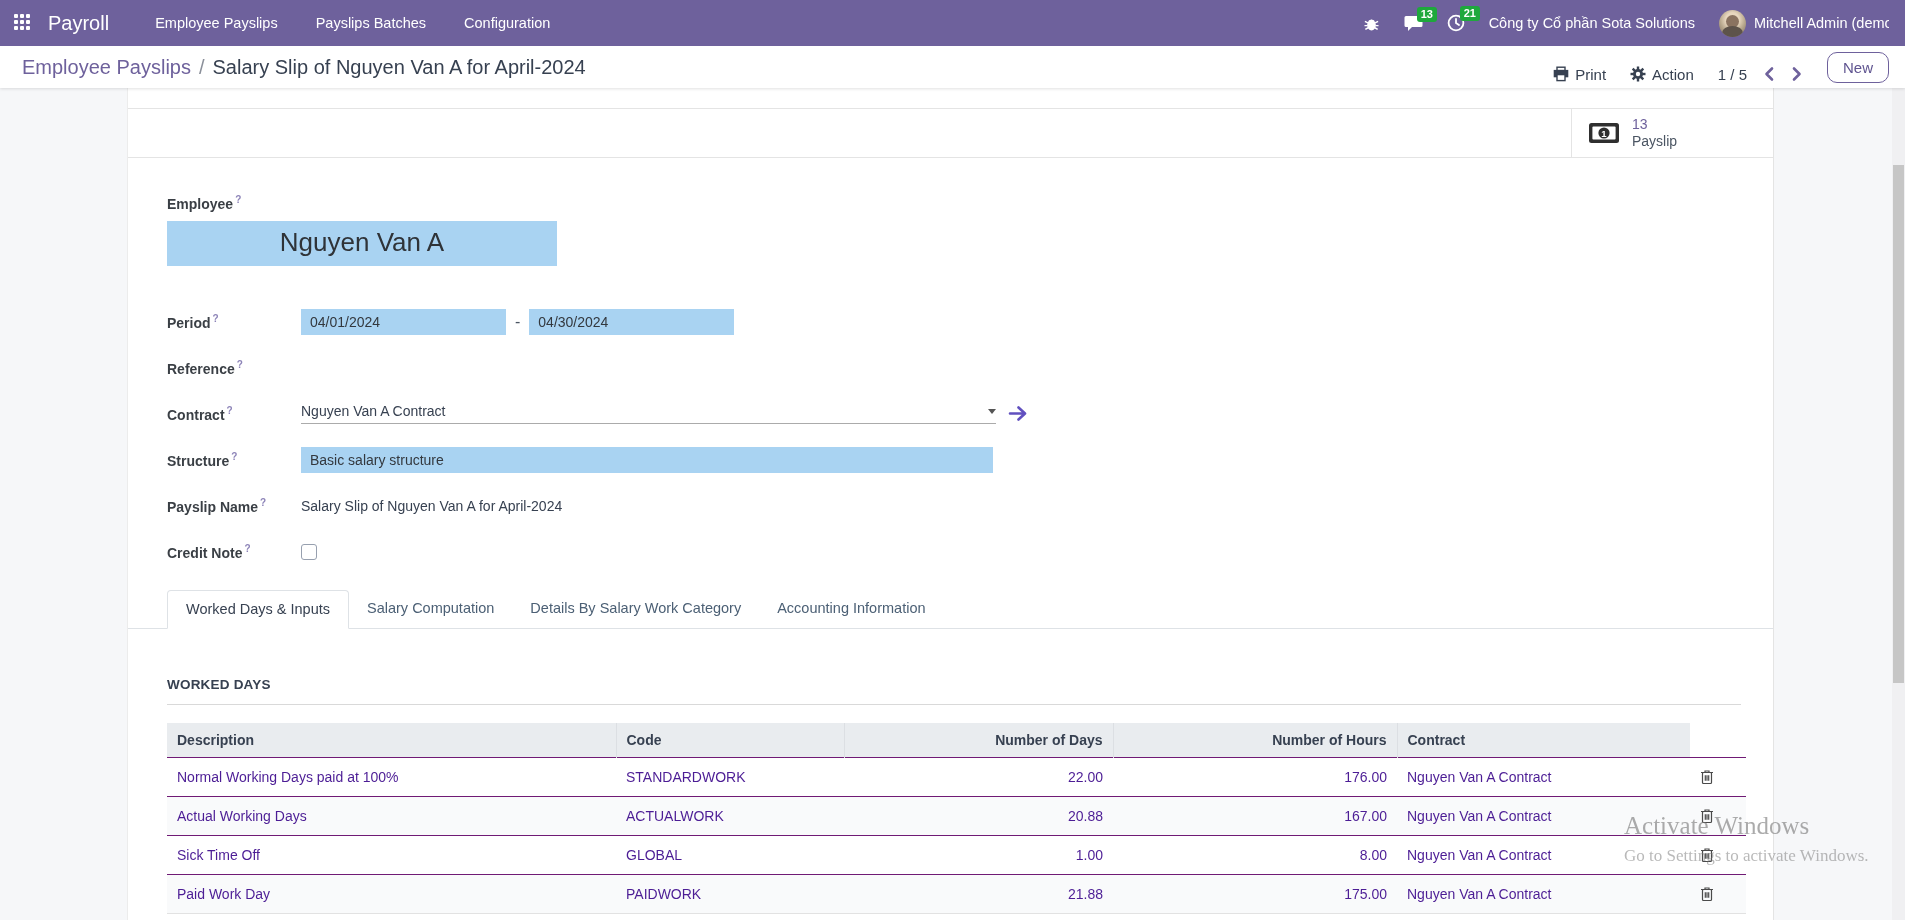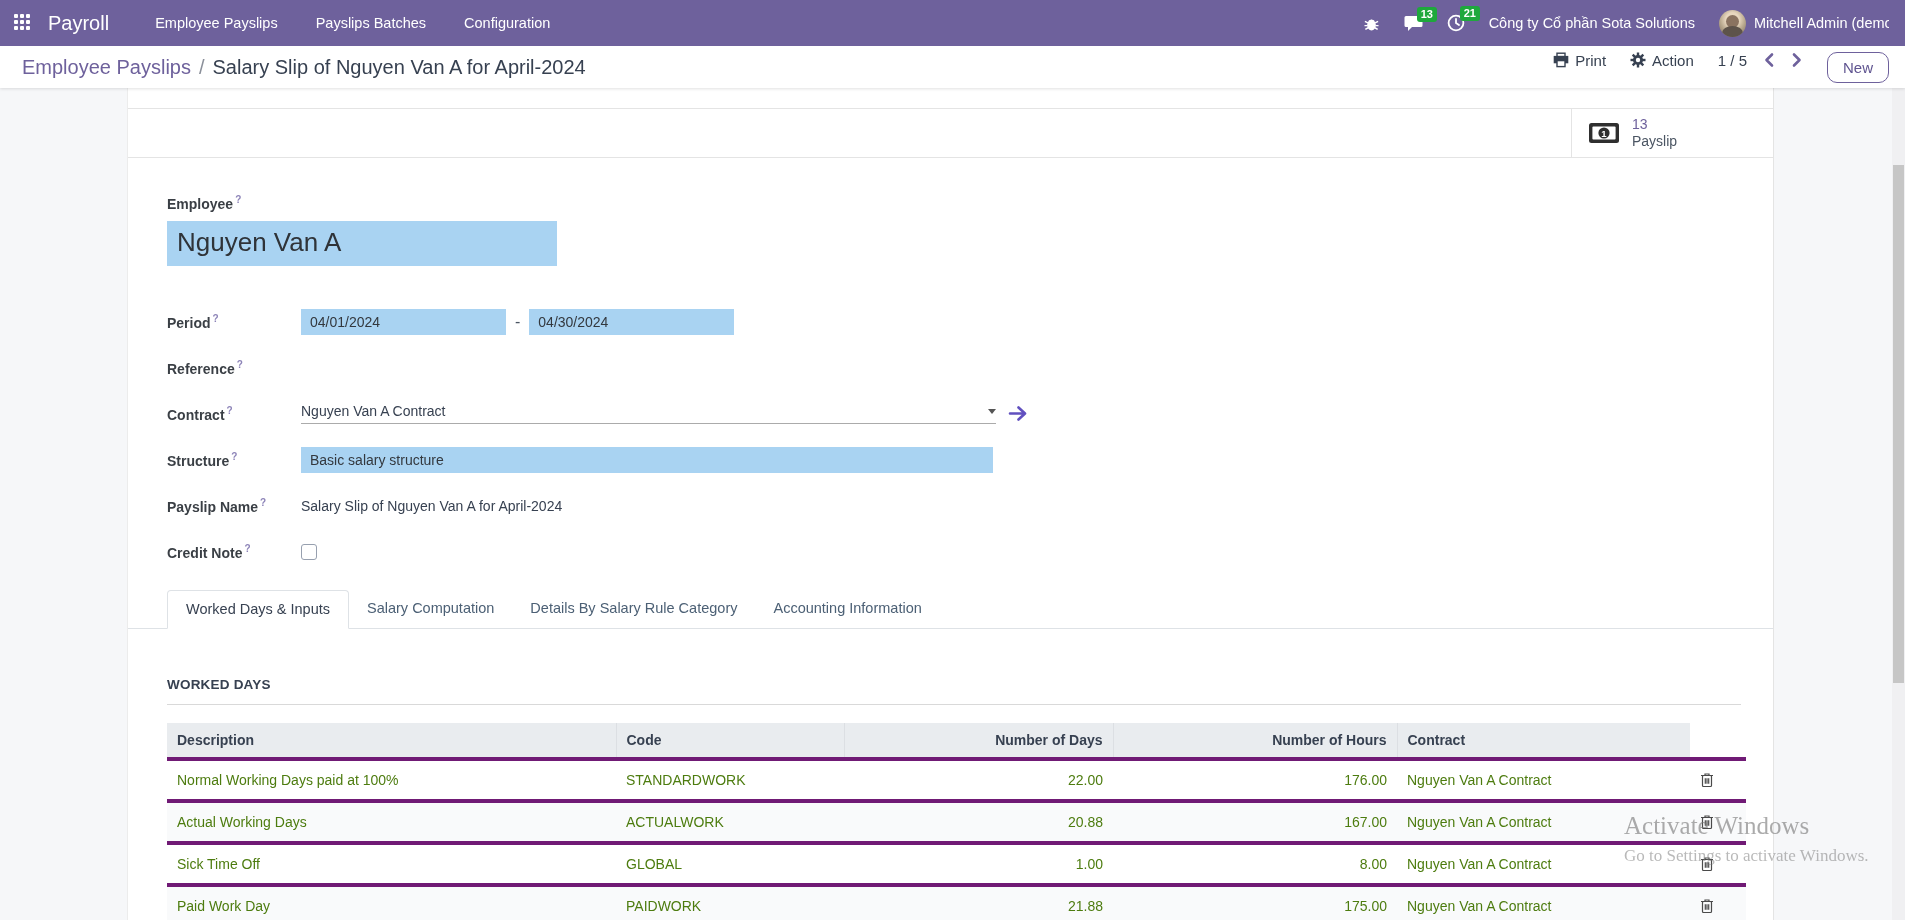--- a/index.html
+++ b/index.html
@@ -26,21 +26,21 @@
   .avatar::before{ content:""; position:absolute; left:3px; top:16px; width:21px; height:14px; border-radius:50% 50% 0 0; background:#5d534a; z-index:1;}
   .username { font-size:14.5px; white-space:nowrap; }
 
   
   .control-panel { height:42px; background:#fff; display:flex; align-items:center;
     padding:0 16px 0 22px; box-shadow:0 1px 3px rgba(0,0,0,.12); position:relative; z-index:4; }
   .breadcrumb { font-size:20px; display:flex; align-items:center; gap:8px; white-space:nowrap; }
   .bc-link { color:#6e619c; cursor:pointer; }
   .bc-sep { color:#8b909a; }
   .bc-current { color:#374151; }
-  .cp-right { margin-left:auto; display:flex; align-items:flex-start; gap:24px; }
+  .cp-right { margin-left:auto; display:flex; align-items:flex-end; gap:24px; }
   .cp-btn { display:flex; align-items:center; gap:6px; font-size:15px; color:#374151; cursor:pointer; }
   .pager { display:flex; align-items:center; gap:16px; font-size:15px; }
   .pager-chev { cursor:pointer; display:flex; }
   .btn-new { border:1px solid #6e619c; color:#5f5490; background:#fff; font-size:15px;
     padding:6px 15px; border-radius:10px; cursor:pointer; font-family:inherit; }
 
   
   .content { position:relative; height:832px; background:#f6f7f9; overflow:hidden; }
   .sheet { position:absolute; left:127px; top:0; width:1647px; height:100%; background:#fff;
     border-left:1px solid #ececec; border-right:1px solid #e4e4e4; }
@@ -50,21 +50,21 @@
   .stat-button { width:202px; border-left:1px solid #e4e4e4; display:flex; align-items:center;
     gap:12px; padding-left:16px; cursor:pointer; background:#fff; }
   .stat-text { display:flex; flex-direction:column; line-height:1.25; }
   .stat-value { color:#6e619c; font-size:14px; }
   .stat-label { color:#4b5563; font-size:14px; }
 
   .form-area { padding:36px 30px 0 39px; }
   .field-label { font-weight:700; color:#3a3f45; font-size:14px; white-space:nowrap; }
   .hint { font-size:10px; color:#8d84b8; vertical-align:super; margin-left:2px; }
   .big-name { margin-top:8px; width:390px; background:#a9d3f2; font-size:26px; color:#2f3338;
-    padding:6px 10px 8px; cursor:text; }
+    padding:6px 10px 8px; cursor:text;text-align:center; }
   .frow { display:flex; align-items:center; margin-top:18px; min-height:28px; }
   .frow .field-label { width:134px; flex:0 0 134px; }
   .hl-input { background:#a9d3f2; font-size:14px; color:#33383e; padding:5px 9px; cursor:text; }
   .date-box { width:205px; }
   .date-sep { margin:0 9px; color:#4b5563; }
   .m2o { width:695px; border-bottom:1px solid #ababab; display:flex; align-items:center;
     padding-bottom:4px; cursor:pointer; }
   .m2o-value { font-size:14px; color:#374151; flex:1; }
   .caret-down { width:0; height:0; border-left:4.5px solid transparent; border-right:4.5px solid transparent;
     border-top:5px solid #555; margin-left:8px; }
@@ -83,21 +83,21 @@
   
   .tab-pane { padding:48px 32px 0 39px; }
   .section-title { font-size:13.5px; font-weight:700; color:#374151; letter-spacing:.2px; }
   .section-rule { border:none; border-top:1px solid #d9d9d9; margin-top:12px; }
   table.wd { width:100%; border-collapse:collapse; margin-top:18px; table-layout:fixed; }
   .wd th { background:#e9ecef; font-size:14px; font-weight:600; color:#374151; text-align:left;
     padding:9px 10px; border-right:1px solid #dcdfe3; }
   .wd th.num { text-align:right; }
   .wd th:nth-child(5) { border-right:none; }
   .wd th.trash-col { background:#fff; border-right:none; }
-  .wd td { font-size:14px; color:#4d7c0f; padding:11px 10px; border-top:4px solid #701a75;
+  .wd td { font-size:14px; color:#4c1d95; padding:11px 10px; border-top:1px solid #701a75;
     overflow:hidden; white-space:nowrap; }
   .wd td.num { text-align:right; }
   .wd tbody tr:nth-child(even) { background:#f9fafb; }
   .wd tbody tr:last-child td { border-bottom:1px solid #e2e2e2; }
   .wd td.trash-cell { text-align:center; cursor:pointer; }
   .col-desc{width:449px;} .col-code{width:228px;} .col-days{width:269px;}
   .col-hours{width:284px;} .col-contract{width:293px;} .col-trash{width:56px;}
 
   
   .watermark { position:absolute; left:1624px; top:724px; pointer-events:none; z-index:6;font-family:Liberation Serif, serif; }
@@ -278,21 +278,21 @@
       <div class="frow">
         <span class="field-label"><span>Credit Note</span><sup class="hint">?</sup></span>
         <div class="checkbox"></div>
       </div>
 
     </div>
 
     <div class="tabs">
       <div class="tab active">Worked Days &amp; Inputs</div>
       <div class="tab">Salary Computation</div>
-      <div class="tab">Details By Salary Rule Category</div>
+      <div class="tab">Details By Salary Work Category</div>
       <div class="tab">Accounting Information</div>
     </div>
 
     <div class="tab-pane">
       <div class="section-title">WORKED DAYS</div>
       <hr class="section-rule">
 
       <table class="wd">
         <colgroup>
           <col class="col-desc">

